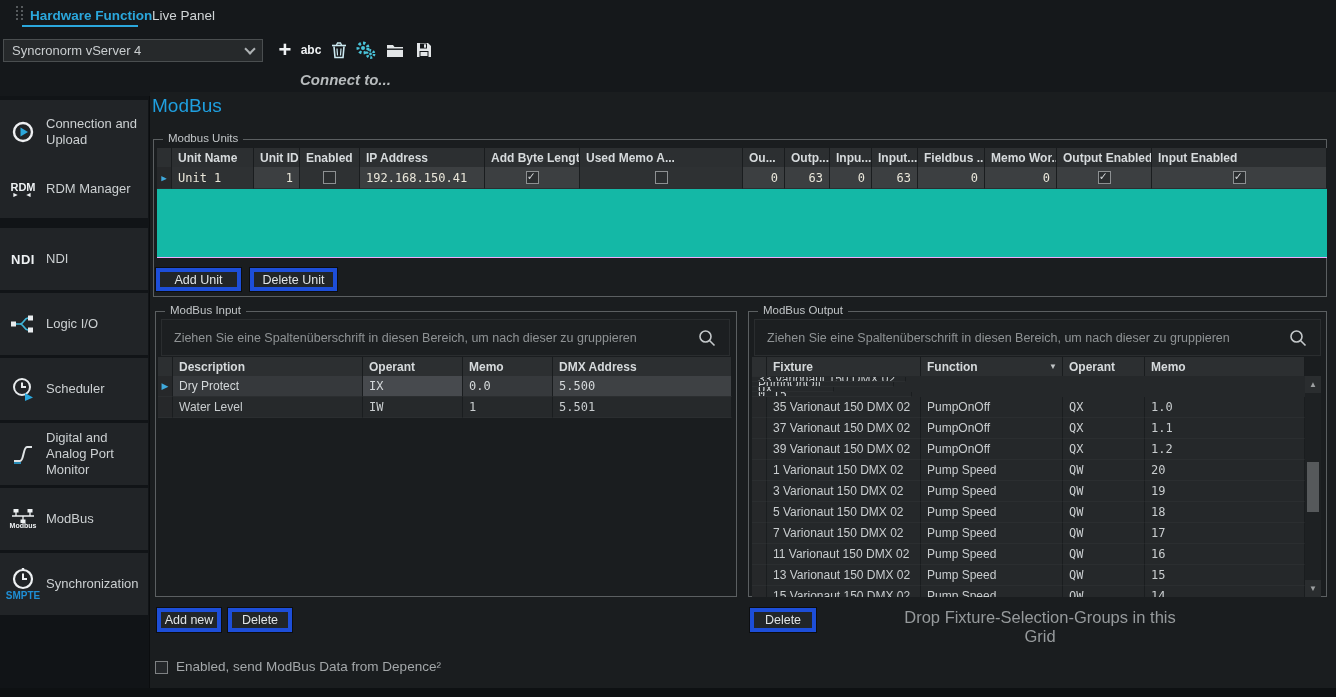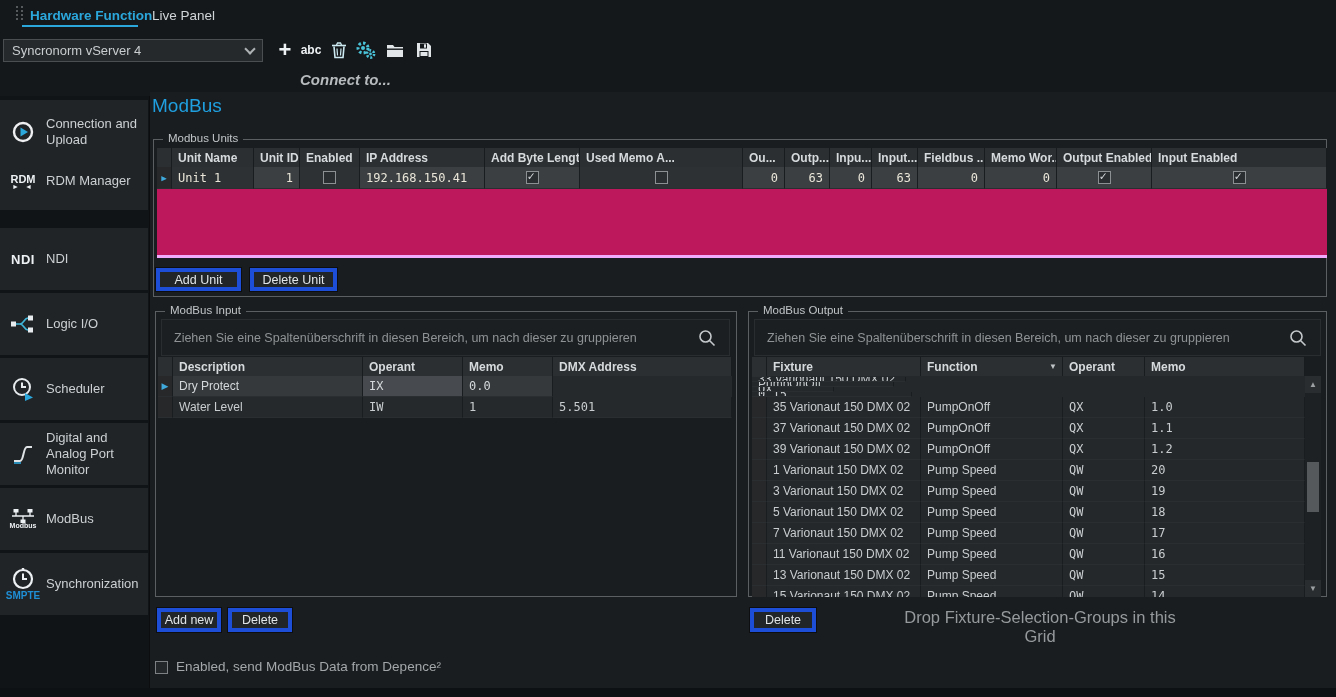--- a/index.html
+++ b/index.html
@@ -60,21 +60,21 @@
   .g-hc .sort{margin-left:4px;font-size:7px;color:#c0c4c6}
   .g-hc .filt{position:absolute;right:5px;font-size:8px;color:#c0c4c6}
   .g-c{border-right:1px solid #1a1d1f;border-bottom:1px solid #2b2e30;display:flex;align-items:center;
     padding:0 6px;position:relative;overflow:hidden;white-space:nowrap;color:#c9cdcf}
   .mark{color:#3fa9dc;font-size:9px;margin:auto}
   .mcell{background:#26282a;justify-content:center;padding:0}
   .ccell{justify-content:center}
   .chk{width:13px;height:13px;border:1px solid #8d9092;background:#2b2e30;position:relative;display:block}
   .chk.on::after{content:"✓";position:absolute;left:1px;top:-3px;font-size:12px;color:#d6d9db}
 
-  .g-units{background:#be185d;border-bottom:3px solid #f0abfc}
+  .g-units{background:#14b8a6;border-bottom:1px solid #f0abfc}
   .g-units .g-c{font-family:"DejaVu Sans Mono",monospace;color:#e9e6d9;font-size:12px}
   .g-units .g-c.d{background:#2e3133}
   .g-units .g-c.l{background:#3c3f41}
   .g-units .g-c.mcell{background:#26282a}
 
   .g-input .g-r{background:#26292b}
   .g-input .g-r.sel .g-c{background:#36393c;color:#d4d8da}
   .g-input .g-r .g-c.op-focus{background:#474a4e}
   .g-input .g-r .g-c.dmx-lite{background:#3e4144}
   .g-input .g-r.sel .g-c.mcell,.g-input .g-r .g-c.mcell{background:#26282a}
@@ -156,21 +156,21 @@
 
 <div class="sb-item" style="top:100px;height:63px">
   <span class="sb-ico">
     <svg width="22" height="22" viewBox="0 0 22 22">
       <circle cx="11" cy="11" r="9" fill="none" stroke="#eef0f2" stroke-width="2.4"></circle>
       <polygon points="8.5,6.5 16,11 8.5,15.5" fill="#2ba7dc"></polygon>
     </svg>
   </span>
   <span class="sb-lbl">Connection and Upload</span>
 </div>
-<div class="sb-item" style="top:152px;height:58px">
+<div class="sb-item" style="top:160px;height:58px">
   <span class="sb-ico">
     <span class="ico-txt" style="font-size:11px">RDM</span>
     <span class="rdm-arrows">►&nbsp;◄</span>
   </span>
   <span class="sb-lbl">RDM Manager</span>
 </div>
 <div class="sb-item" style="top:228px;height:62px">
   <span class="sb-ico">
     <span class="ico-txt" style="font-size:13px;letter-spacing:0.5px">NDI</span>
   </span>
@@ -352,20 +352,21 @@
         <span>DMX Address</span>
       </div>
     </div>
     <div class="g-row g-r sel" style="height: 21px;">
       <div class="g-c mcell" style="width: 15px;">
         <span class="mark">▶</span>
       </div>
       <div class="g-c" style="width: 190px;">Dry Protect</div>
       <div class="g-c op-focus mono" style="width: 100px;">IX</div>
       <div class="g-c mono" style="width: 90px;">0.0</div>
+      <div class="g-c dmx-lite mono" style="width: 179px;">5.500</div>
     </div>
     <div class="g-row g-r" style="height: 21px;">
       <div class="g-c mcell" style="width: 15px;"></div>
       <div class="g-c" style="width: 190px;">Water Level</div>
       <div class="g-c mono" style="width: 100px;">IW</div>
       <div class="g-c mono" style="width: 90px;">1</div>
       <div class="g-c mono" style="width: 179px;">5.501</div>
     </div>
   </div>
 <div class="btn" style="left:157px;top:608px;width:64px;height:24px">Add new</div>

